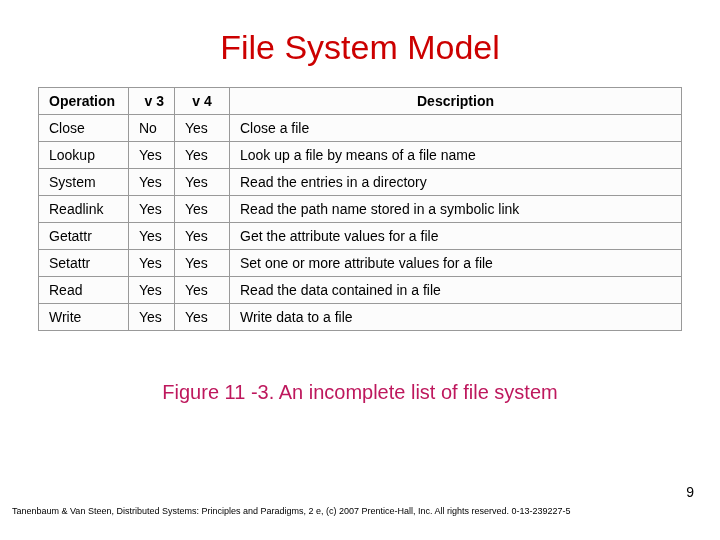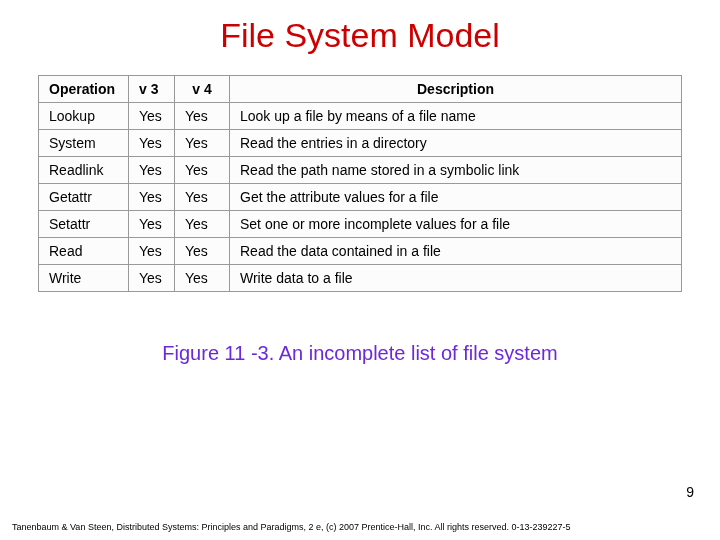--- a/index.html
+++ b/index.html
@@ -12,21 +12,21 @@
       height: 540px;
       background: #ffffff;
       font-family: Arial, Helvetica, sans-serif;
       position: relative;
     }
     .title {
       text-align: center;
       color: #cc0000;
       font-size: 34px;
       font-weight: normal;
-      padding-top: 16px;
+      padding-top: 28px;
       padding-bottom: 20px;
     }
     .table-wrap {
       padding: 0 38px;
     }
     table {
       width: 100%;
       border-collapse: collapse;
       background: #fef9c3;
       border-radius: 19px;
@@ -36,42 +36,42 @@
       padding: 5px 10px;
       font-size: 14px;
       text-align: left;
       color: #000;
       background: #fcfcfc;
     }
     th {
       font-weight: bold;
     }
     th.col-op { width: 90px; }
-    th.col-v3 { width: 46px; text-align: left; }
+    th.col-v3 { width: 46px; text-align: right; }
     th.col-v4 { width: 55px; text-align: center; }
     th.col-desc { text-align: center; }
     td.c-v3, td.c-v4 { }
     .caption {
       text-align: center;
       font-size: 20px;
-      color: #6d28d9;
+      color: #be185d;
       margin-top: 48px;
       line-height: 1.35;
       padding: 0 60px;
     }
     .page-number {
       position: absolute;
       right: 26px;
       bottom: 40px;
       font-size: 14px;
       color: #000;
     }
     .footer {
       position: absolute;
-      bottom: 8px;
+      bottom: 24px;
       left: 12px;
       font-size: 9px;
       color: #000;
     }
   </style>
 </head>
 <body>
 
 <h1 class="title">File System Model</h1>
 
@@ -79,20 +79,26 @@
   <table>
     <thead>
       <tr>
         <th class="col-op">Operation</th>
         <th class="col-v3">v 3</th>
         <th class="col-v4">v 4</th>
         <th class="col-desc">Description</th>
       </tr>
     </thead>
     <tbody id="tbody">
+        <tr>
+          <td>Close</td>
+          <td class="c-v3">No</td>
+          <td class="c-v4">Yes</td>
+          <td>Close a file</td>
+        </tr>
         <tr>
           <td>Lookup</td>
           <td class="c-v3">Yes</td>
           <td class="c-v4">Yes</td>
           <td>Look up a file by means of a file name</td>
         </tr>
         <tr>
           <td>System</td>
           <td class="c-v3">Yes</td>
           <td class="c-v4">Yes</td>
@@ -107,21 +113,21 @@
         <tr>
           <td>Getattr</td>
           <td class="c-v3">Yes</td>
           <td class="c-v4">Yes</td>
           <td>Get the attribute values for a file</td>
         </tr>
         <tr>
           <td>Setattr</td>
           <td class="c-v3">Yes</td>
           <td class="c-v4">Yes</td>
-          <td>Set one or more incomplete values for a file</td>
+          <td>Set one or more attribute values for a file</td>
         </tr>
         <tr>
           <td>Read</td>
           <td class="c-v3">Yes</td>
           <td class="c-v4">Yes</td>
           <td>Read the data contained in a file</td>
         </tr>
         <tr>
           <td>Write</td>
           <td class="c-v3">Yes</td>

